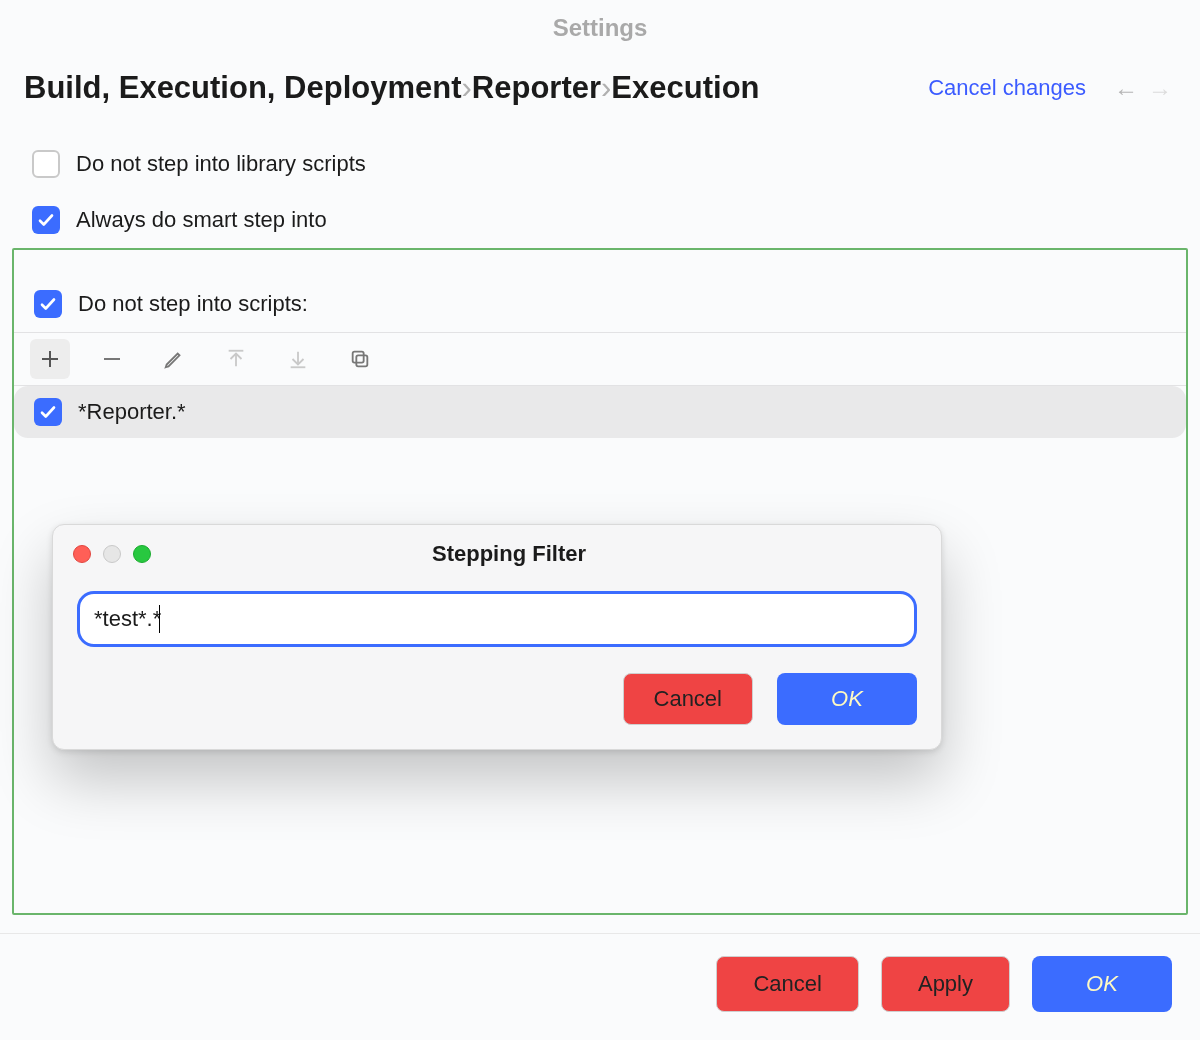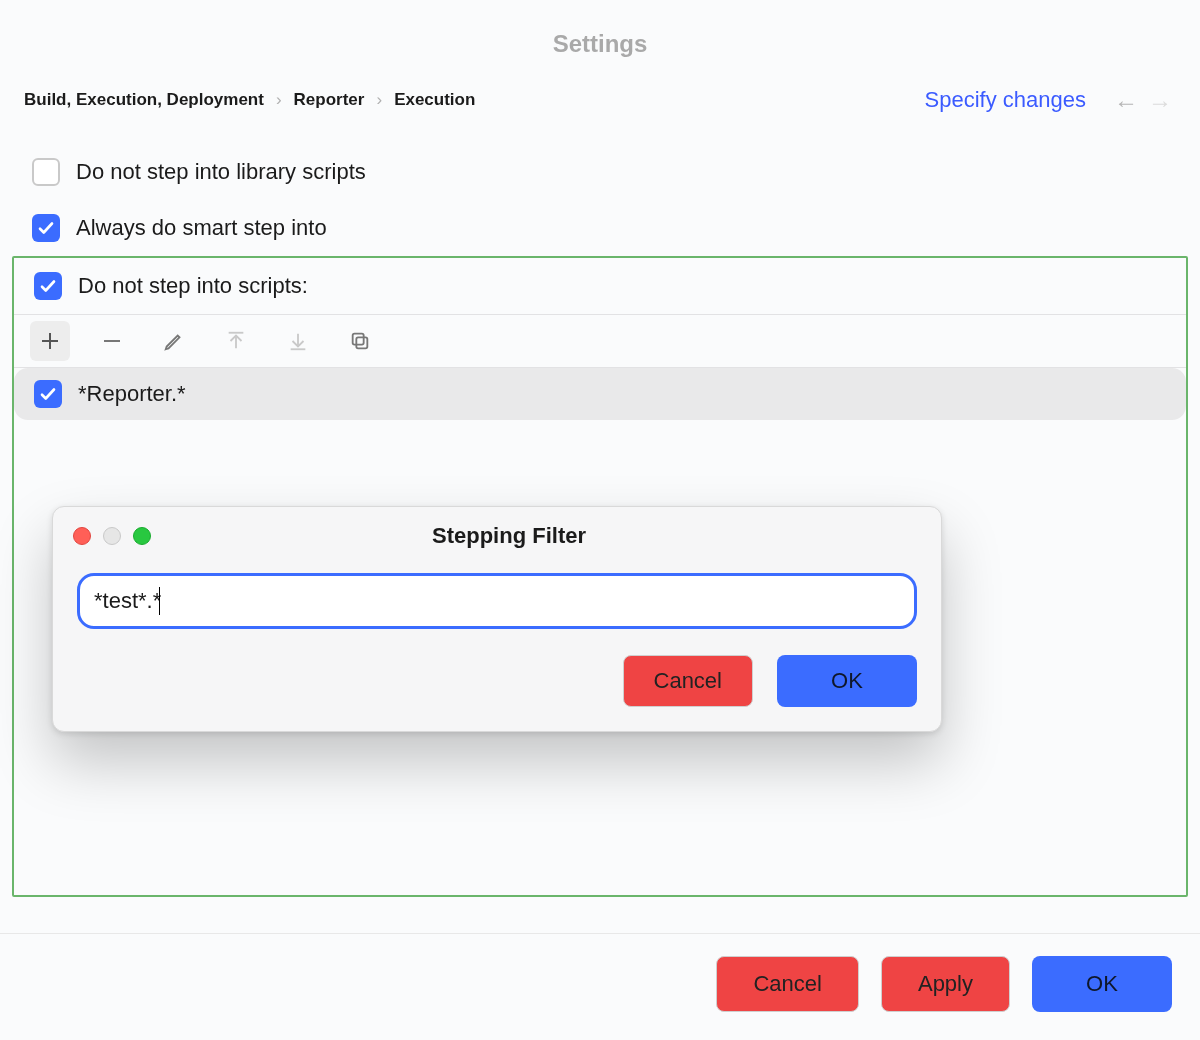--- a/index.html
+++ b/index.html
@@ -7,35 +7,34 @@
     font-family: -apple-system, BlinkMacSystemFont, "Segoe UI", Helvetica, Arial, sans-serif;
     background: #fafbfc;
     width: 1200px;
     height: 1040px;
     position: relative;
     font-size: 22px;
     color: #1b1b1b;
   }
   .window-title {
     text-align: center;
-    padding: 30px 0 12px;
+    padding: 14px 0 12px;
     font-weight: 600;
     font-size: 24px;
     color: #a9a9a9;
   }
   .breadcrumb-row {
     display: flex;
     align-items: center;
     padding: 16px 28px 18px 24px;
   }
   .breadcrumb {
     display: flex;
     align-items: flex-end;
-    gap: 12px;
-    font-size: 17px;
+    font-size: 31px;
     font-weight: 700;
     flex: 1;
   }
   .breadcrumb .sep { color: #b0b0b0; font-weight: 400; }
   .revert {
     color: #3b5bff;
     font-size: 22px;
     font-weight: 500;
     margin-right: 18px;
   }
@@ -57,21 +56,21 @@
   .checkbox.checked { background: #3b6cff; }
   .checkbox.checked svg { stroke: #fff; }
   .checkbox.unchecked { background: #fff; border: 2px solid #c9c9c9; }
   .highlight-box {
     margin: 0 12px 0 12px;
     border: 2px solid #6ab56b;
     border-radius: 2px;
     padding-bottom: 6px;
     background: #fafbfc;
   }
-  .highlight-box .row { padding-left: 20px; }
+  .highlight-box .row { padding-left: 20px; margin-top: 26px; }
   .toolbar-row {
     border-top: 1px solid #e2e2e4;
     padding: 6px 8px 6px 16px;
     display: flex; gap: 22px; align-items: center;
   }
   .tool-btn {
     width: 40px; height: 40px; border-radius: 6px;
     display: inline-flex; align-items: center; justify-content: center;
     color: #777;
   }
@@ -130,21 +129,21 @@
   }
   .dialog-buttons {
     display: flex; justify-content: flex-end; gap: 24px; margin-top: 26px;
   }
   .btn {
     height: 52px; padding: 0 30px;
     border-radius: 8px; font-size: 22px;
     display: inline-flex; align-items: center; justify-content: center;
   }
   .btn.secondary { background:#ef4444; border:1px solid #cfcfcf; color:#222; }
-  .btn.primary { background:#3b6cff; color:#0f172a; min-width:140px; }
+  .btn.primary { background:#3b6cff; color:#fef9c3; min-width:140px;font-style:italic; }
   .footer {
     position: absolute; left:0; right:0; bottom:0;
     border-top:1px solid #e8e8e8;
     padding: 22px 28px 28px;
     display:flex; justify-content:flex-end; gap:22px;
     background:#fafbfc;
   }
   .footer .btn { height:56px; padding:0 36px; }
 </style>
 </head>
@@ -153,21 +152,21 @@
 <div class="window-title">Settings</div>
 
 <div class="breadcrumb-row">
   <div class="breadcrumb">
     <span>Build, Execution, Deployment</span>
     <span class="sep">›</span>
     <span>Reporter</span>
     <span class="sep">›</span>
     <span>Execution</span>
   </div>
-  <span class="revert">Specify changes</span>
+  <span class="revert">Cancel changes</span>
   <span class="nav-arrow">←</span>
   <span class="nav-arrow disabled">→</span>
 </div>
 
 <div class="options">
   <div class="row">
     <span class="checkbox unchecked"></span>
     <span>Do not step into library scripts</span>
   </div>
   <div class="row">

